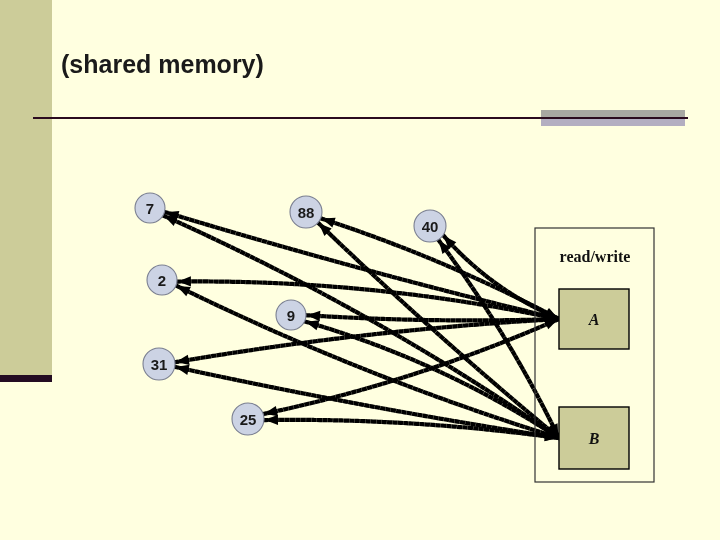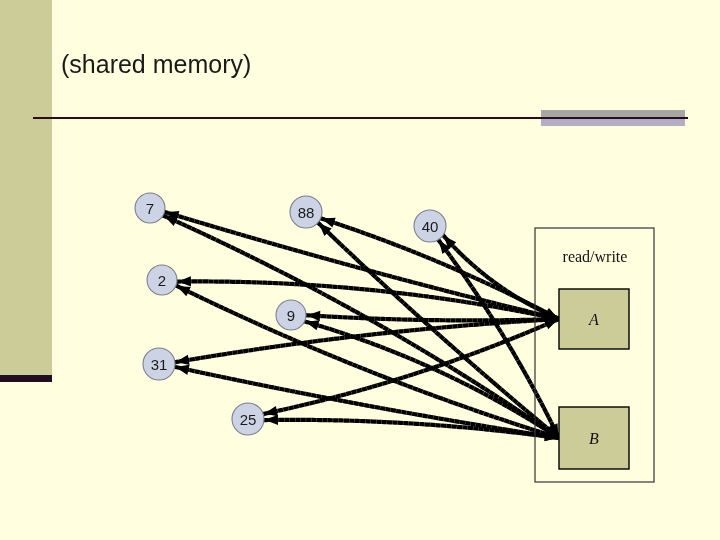--- a/index.html
+++ b/index.html
@@ -7,20 +7,21 @@
     padding: 0;
     background: #ffffe0;
   }
   #slide {
     position: relative;
     width: 720px;
     height: 540px;
     background: #ffffe0;
     overflow: hidden;
     font-family: "Liberation Sans", sans-serif;
+    font-weight: bold;
   }
   
   #sidebar-band {
     position: absolute;
     left: 0;
     top: 0;
     width: 52px;
     height: 375px;
     background: #cccc99;
   }

